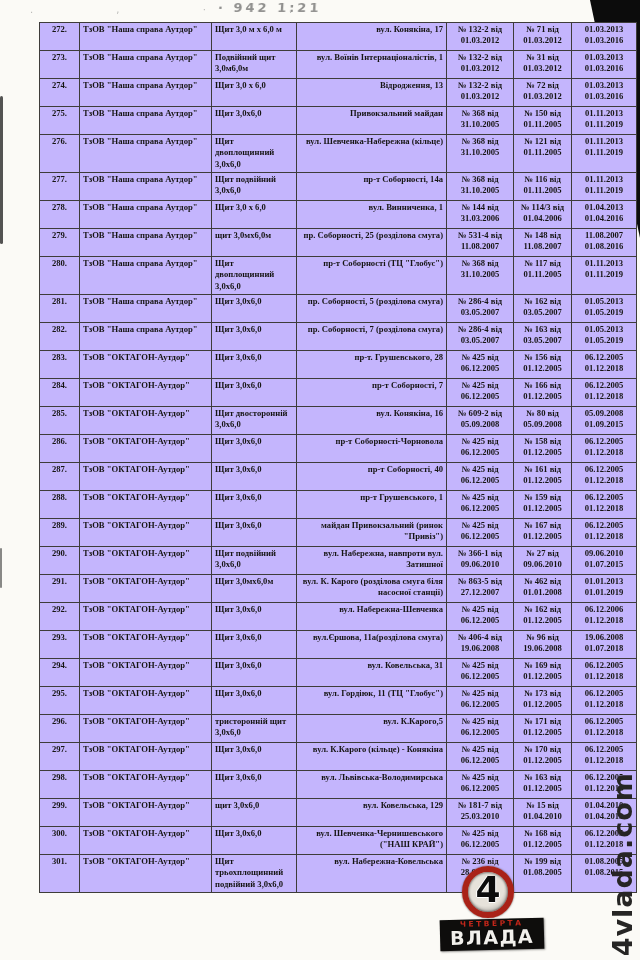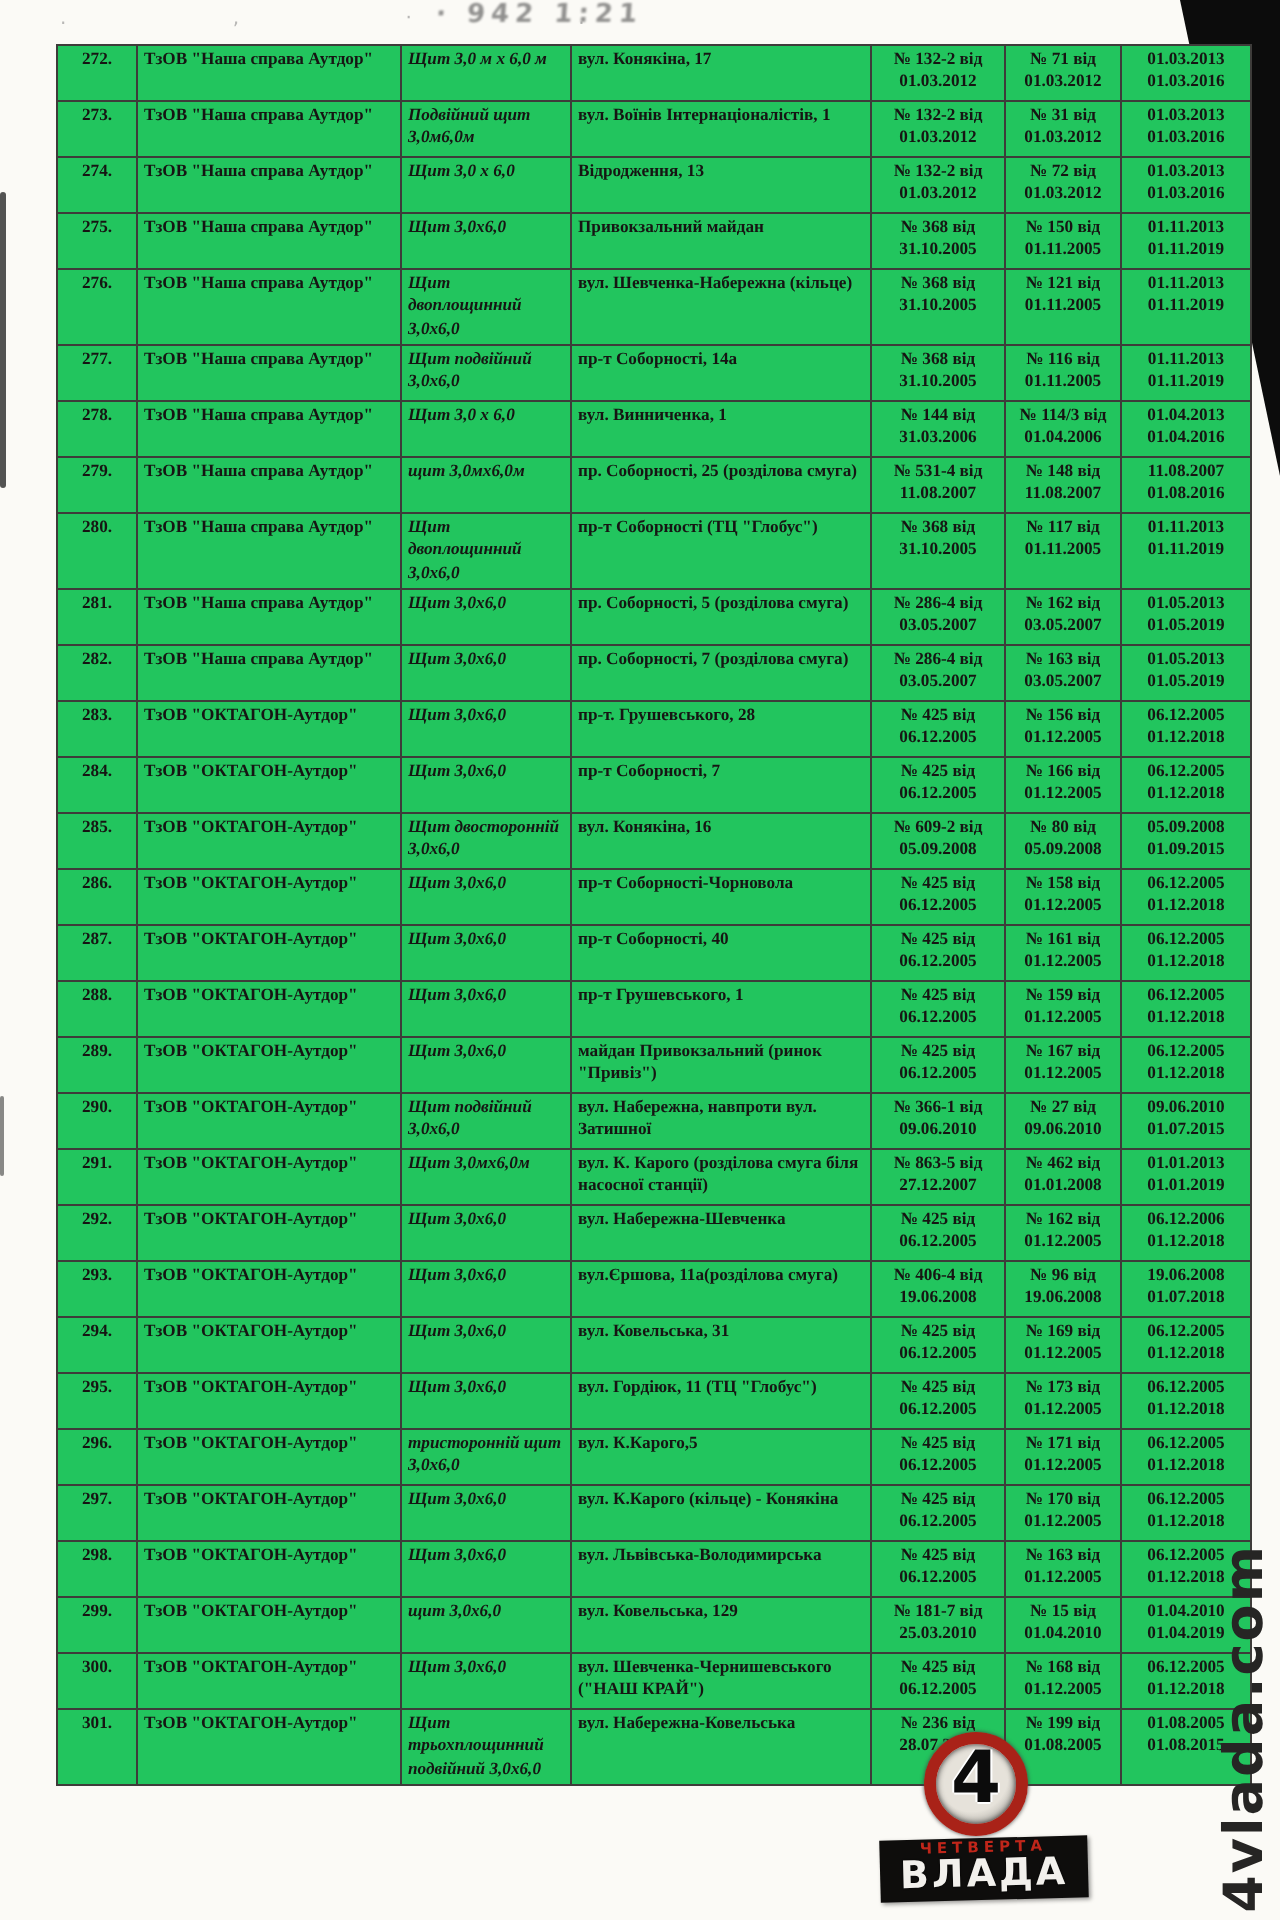--- a/index.html
+++ b/index.html
@@ -29,38 +29,38 @@
     letter-spacing:3px;filter:blur(.4px);
     transform:skewX(-4deg);
   }
   .stamp-dots{
     position:absolute;top:4px;left:30px;width:580px;
     font-size:10px;color:#777;opacity:.5;letter-spacing:40px;
     font-family:"DejaVu Sans", sans-serif;
   }
   
   table.doc-table{
-    position:absolute;left:28px;top:22px;width:597px;
+    position:absolute;left:39px;top:22px;width:597px;
     border-collapse:collapse;table-layout:fixed;
-    background:#22c55e;
+    background:#c4b5fd;
   }
   .doc-table td{
     border:1px solid #3e3c3a;
     padding:1px 3px 2px 3px;
     font-size:8.6px;line-height:1.32;
     font-weight:bold;color:#161513;
     vertical-align:top;
     overflow:hidden;
     word-wrap:break-word;
   }
   .doc-table tr{height:28px;}
   td.c-num{text-align:center;padding-left:1px;padding-right:1px;}
   td.c-company{text-align:left;}
-  td.c-type{text-align:left;font-style:italic;}
-  td.c-address{text-align:left;}
+  td.c-type{text-align:left;}
+  td.c-address{text-align:right;}
   td.c-center{text-align:center;padding-left:1px;padding-right:1px;}
   
   .logo{position:absolute;left:440px;top:866px;width:106px;height:86px;}
   .logo-band{
     position:absolute;bottom:2px;left:0;width:104px;
     background:#0e0d0c;text-align:center;padding:1px 0 3px 0;
     transform:rotate(-1.5deg);
     box-shadow:1px 1px 2px rgba(0,0,0,.4);
   }
   .logo-band .small{

